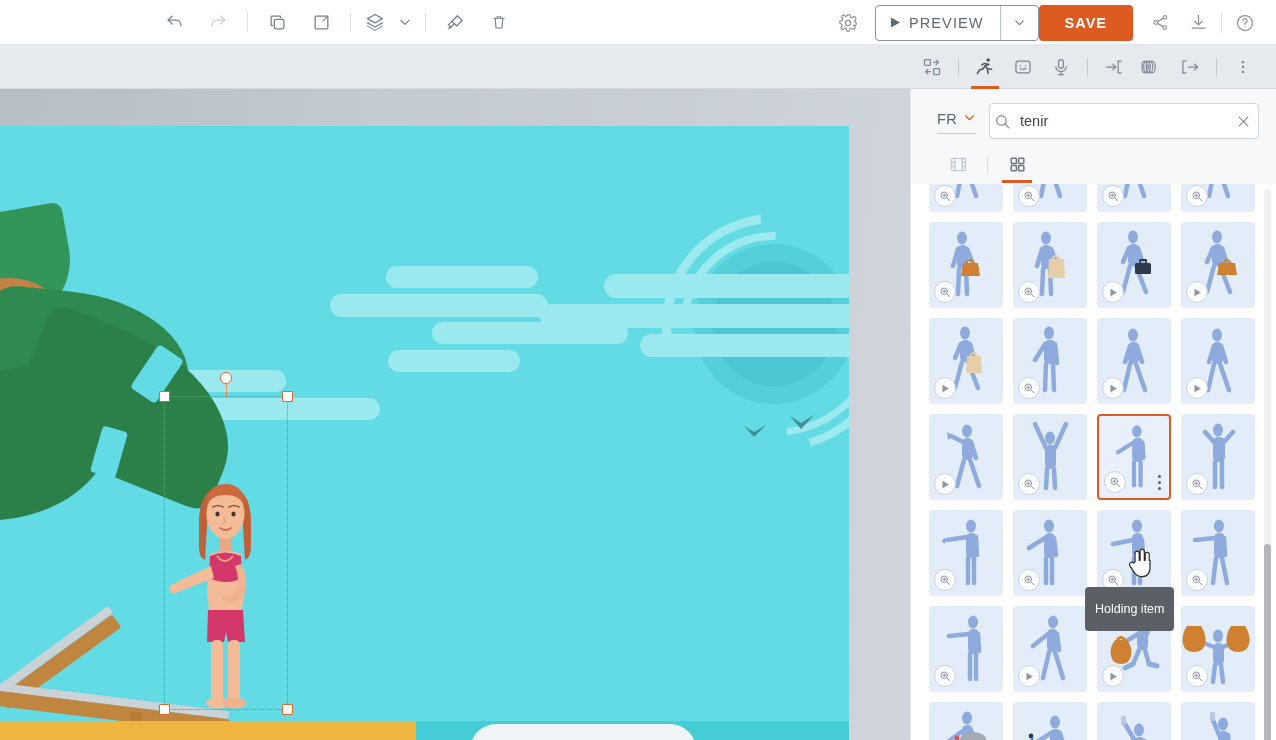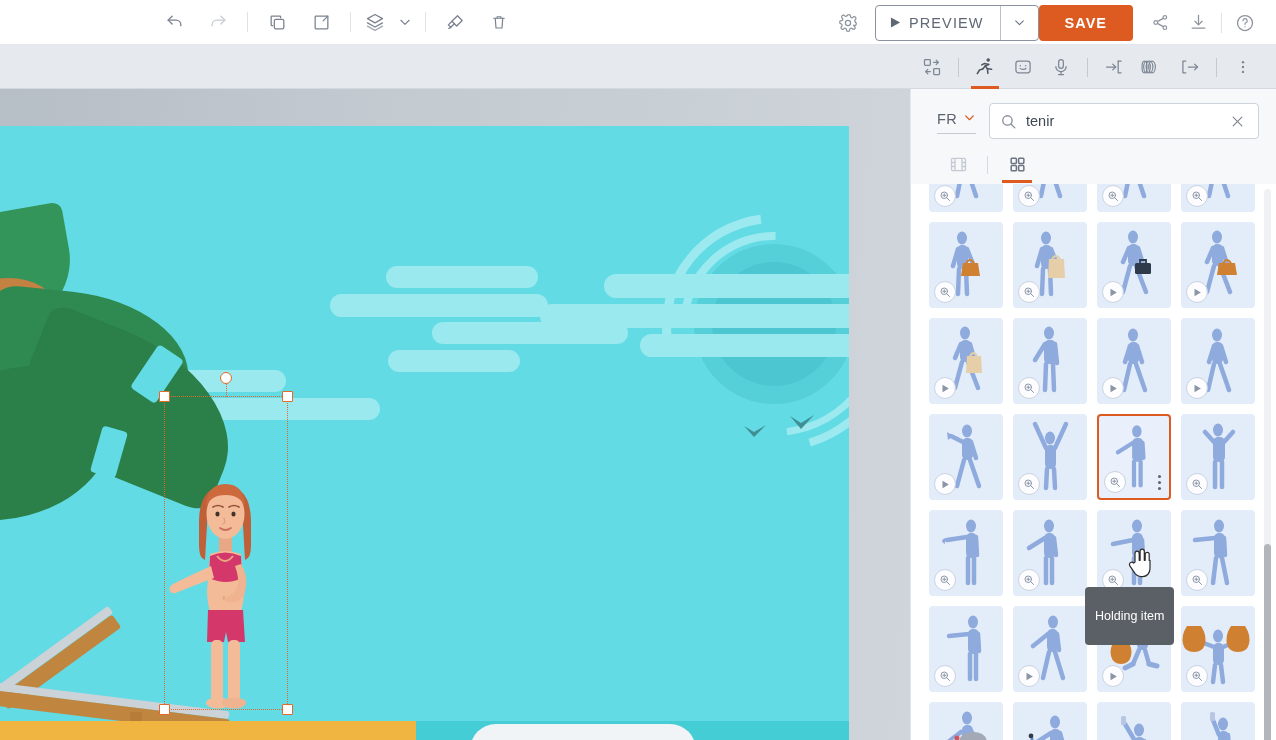--- a/index.html
+++ b/index.html
@@ -158,21 +158,21 @@
   }
   .panel-head { position:absolute; left:0; top:0; width:366px; height:95px; background:#f7f8fa; }
   .lang {
     position:absolute; left:26px; top:22px; display:flex; align-items:flex-start; gap:6px;
     padding-bottom: 6px; border-bottom: 1px solid #c5cbd3; cursor:pointer;
   }
   .lang-txt { font-size:14.5px; color:#5a6270; letter-spacing:.4px; }
   .search-wrap {
     position:absolute; left:78px; top:14px; width:270px; height:36px;
     border:1px solid #cdd3da; border-radius:4px; background:#fff;
-    display:flex; align-items:center; padding: 0 10px;
+    display:flex; align-items:center; padding: 0 4px;
   }
   .search-input {
     flex:1; border:none; outline:none; font-size:14.5px; color:#3f4854;
     font-family:"Liberation Sans", sans-serif; background:transparent; margin-left:9px;
   }
   .clear-x { width:22px; height:22px; display:flex; align-items:center; justify-content:center; color:#7a828e; cursor:pointer; }
   .view-tabs { position:absolute; left:22px; top:58px; display:flex; align-items:center; height:35px; }
   .vt {
     position:relative; width:50px; height:35px;
     display:flex; align-items:center; justify-content:center; cursor:pointer; color:#c3cad3;
@@ -200,21 +200,21 @@
     display:flex; align-items:center; justify-content:center; color:#8b95a4;
   }
   .cell .fig { position:absolute; left:0; top:0; width:100%; height:100%; }
   .cell.selected .dots {
     position:absolute; right:8px; bottom:8px; display:flex; flex-direction:column; gap:3px;
   }
   .cell.selected .dots i { width:3px; height:3px; background:#5c6570; border-radius:50%; display:block; }
   .cursor-hand { position:absolute; left:1128px; top:548px; z-index:40; pointer-events:none; }
   .tooltip {
     position:absolute; left:1085px; top:587px; z-index:45;
-    background:#5b6066; color:#fff; font-size:12.5px; padding:22px 10px;
+    background:#5b6066; color:#fff; font-size:12.5px; padding:15px 10px;
     border-radius:4px; white-space:nowrap;
   }
   .scrollbar-track {
     position:absolute; right:5px; top:100px; width:7px; height:632px;
     background:#f0f1f3; border-radius:4px;
   }
   .scrollbar-thumb {
     position:absolute; right:5px; top:455px; width:7px; height:205px;
     background:#b2b6bb; border-radius:4px; cursor:pointer;
   }

